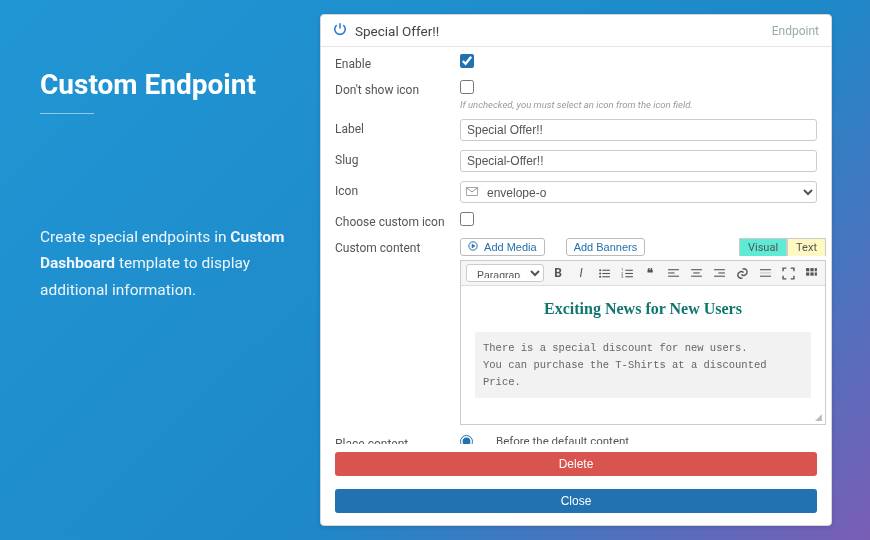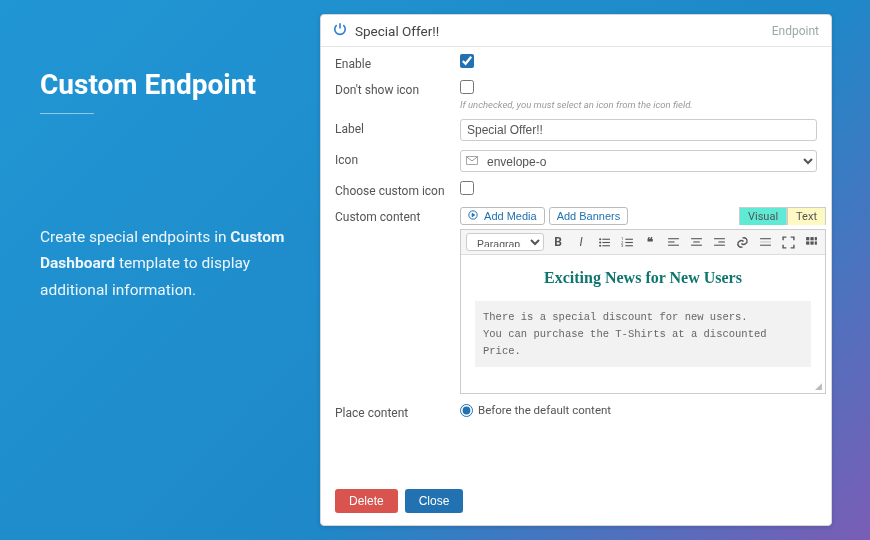--- a/index.html
+++ b/index.html
@@ -19,37 +19,37 @@
 .dialog-body { flex: 1; overflow: auto; padding: 7px 14px 4px 14px; }
 .form-row { display: flex; align-items: flex-start; margin-bottom: 9px; font-size: 12px; }
 .form-row .fl { width: 125px; color: #555; padding-top: 3px; flex-shrink: 0; }
 .form-row .fv { flex: 1; }
 .hint { font-size: 9.5px; color: #999; font-style: italic; margin-top: 2px; }
 input[type="text"], select { width: 100%; border: 1px solid #ccc; border-radius: 3px; padding: 3px 6px; font-size: 12px; color: #555; background: #fff; }
 select { height: 22px; }
 input[type="checkbox"] { width: 14px; height: 14px; accent-color: #2271b1; }
 .editor-wrap { display: flex; flex-direction: column; }
 .editor-topbar { display: flex; align-items: center; justify-content: space-between; margin-bottom: 4px; }
-.editor-topbar .btns { display: flex; gap: 4px; }
+.editor-topbar .btns { display: flex; gap: 21px; }
 .small-btn { border: 1px solid #bbb; border-radius: 3px; background: #fff; padding: 2px 7px; font-size: 11px; color: #2271b1; cursor: pointer; }
 .tabs { display: flex; }
 .tab { border: 1px solid #ccc; border-bottom: none; background: #fef9c3; padding: 2px 8px; font-size: 11px; color: #555; cursor: pointer; }
 .tab.active { background: #5eead4; }
 .editor-box { border: 1px solid #ccc; background: #fff; }
 .toolbar { display: flex; align-items: center; gap: 5px; padding: 3px 5px; background: #f5f5f5; border-bottom: 1px solid #ddd; }
 .toolbar select { width: 78px; height: 18px; font-size: 10.5px; }
 .tb-icon { width: 18px; height: 18px; display: inline-flex; align-items: center; justify-content: center; color: #555; font-size: 12px; cursor: pointer; }
 .tb-icon svg { width: 13px; height: 13px; }
 .editor-content { padding: 14px; min-height: 115px; }
 .editor-content h2 { text-align: center; font-size: 16px; font-weight: 700; color: #0f766e; margin-bottom: 14px; font-family: Georgia, serif; }
 .editor-content .codebox { background: #f2f2f2; padding: 8px; font-family: "Courier New", monospace; font-size: 10.5px; color: #666; line-height: 1.6; }
 .resize-handle { text-align: right; font-size: 9px; color: #bbb; padding: 0 3px 2px 0; }
-.radio-row { display: flex; align-items: center; gap: 5px; margin-bottom: 3px; font-size: 11.5px; color: #555; }
+.radio-row { display: flex; align-items: center; gap: 23px; margin-bottom: 3px; font-size: 11.5px; color: #555; }
 .radio-row input[type="radio"] { width: 13px; height: 13px; accent-color: #2271b1; }
-.dialog-footer { padding: 8px 14px 12px 14px; display: flex; gap: 7px; }
+.dialog-footer { padding: 8px 14px 12px 14px; display: flex; gap: 13px; flex-direction: column; }
 .btn { border: none; border-radius: 3px; padding: 5px 14px; font-size: 12px; color: #fff; cursor: pointer; }
 .btn-danger { background: #d9534f; }
 .btn-primary { background: #2271b1; }
 .sel-wrap { position: relative; display: flex; align-items: center; }
 .sel-wrap .env-icon { position: absolute; left: 6px; pointer-events: none; }
 .sel-wrap select { padding-left: 22px; }
 </style>
 </head>
 <body>
 
@@ -89,20 +89,24 @@
           <input type="checkbox" style="">
           <div class="hint">If unchecked, you must select an icon from the icon field.</div>
         </div>
       </div>
 
       <div class="form-row">
         <div class="fl">Label</div>
         <div class="fv"><input type="text" value="Special Offer!!" style=""></div>
       </div>
 
+      <div class="form-row">
+        <div class="fl">Slug</div>
+        <div class="fv"><input type="text" value="Special-Offer!!" style=""></div>
+      </div>
 
       <div class="form-row">
         <div class="fl">Icon</div>
         <div class="fv">
           <div class="sel-wrap">
             <span class="env-icon">
               <svg viewBox="0 0 16 12" width="12" height="9" fill="none" stroke="#777" stroke-width="1">
                   <rect x="0.5" y="0.5" width="15" height="11" rx="1"></rect>
                   <path d="M0.5 1l7.5 5.5L15.5 1"></path>
                 </svg>

